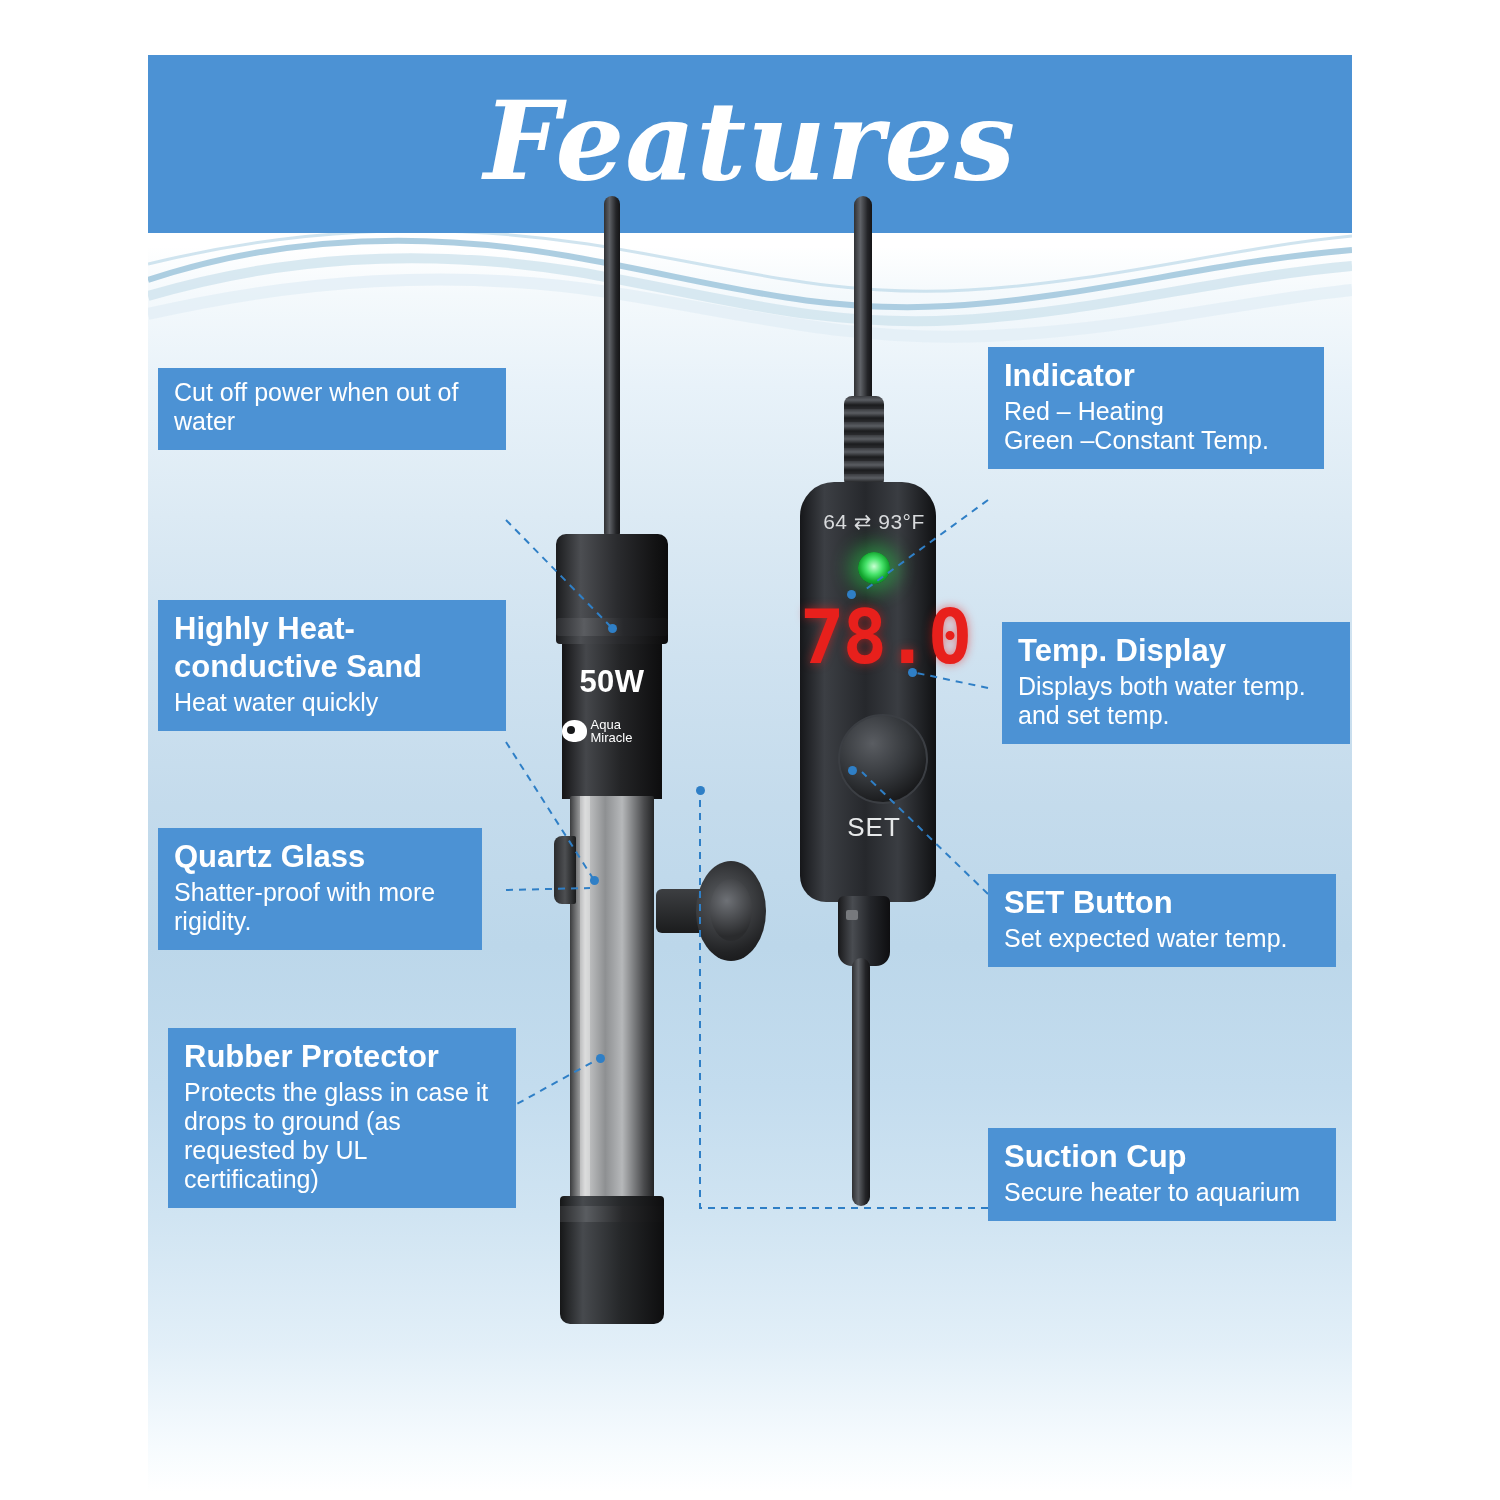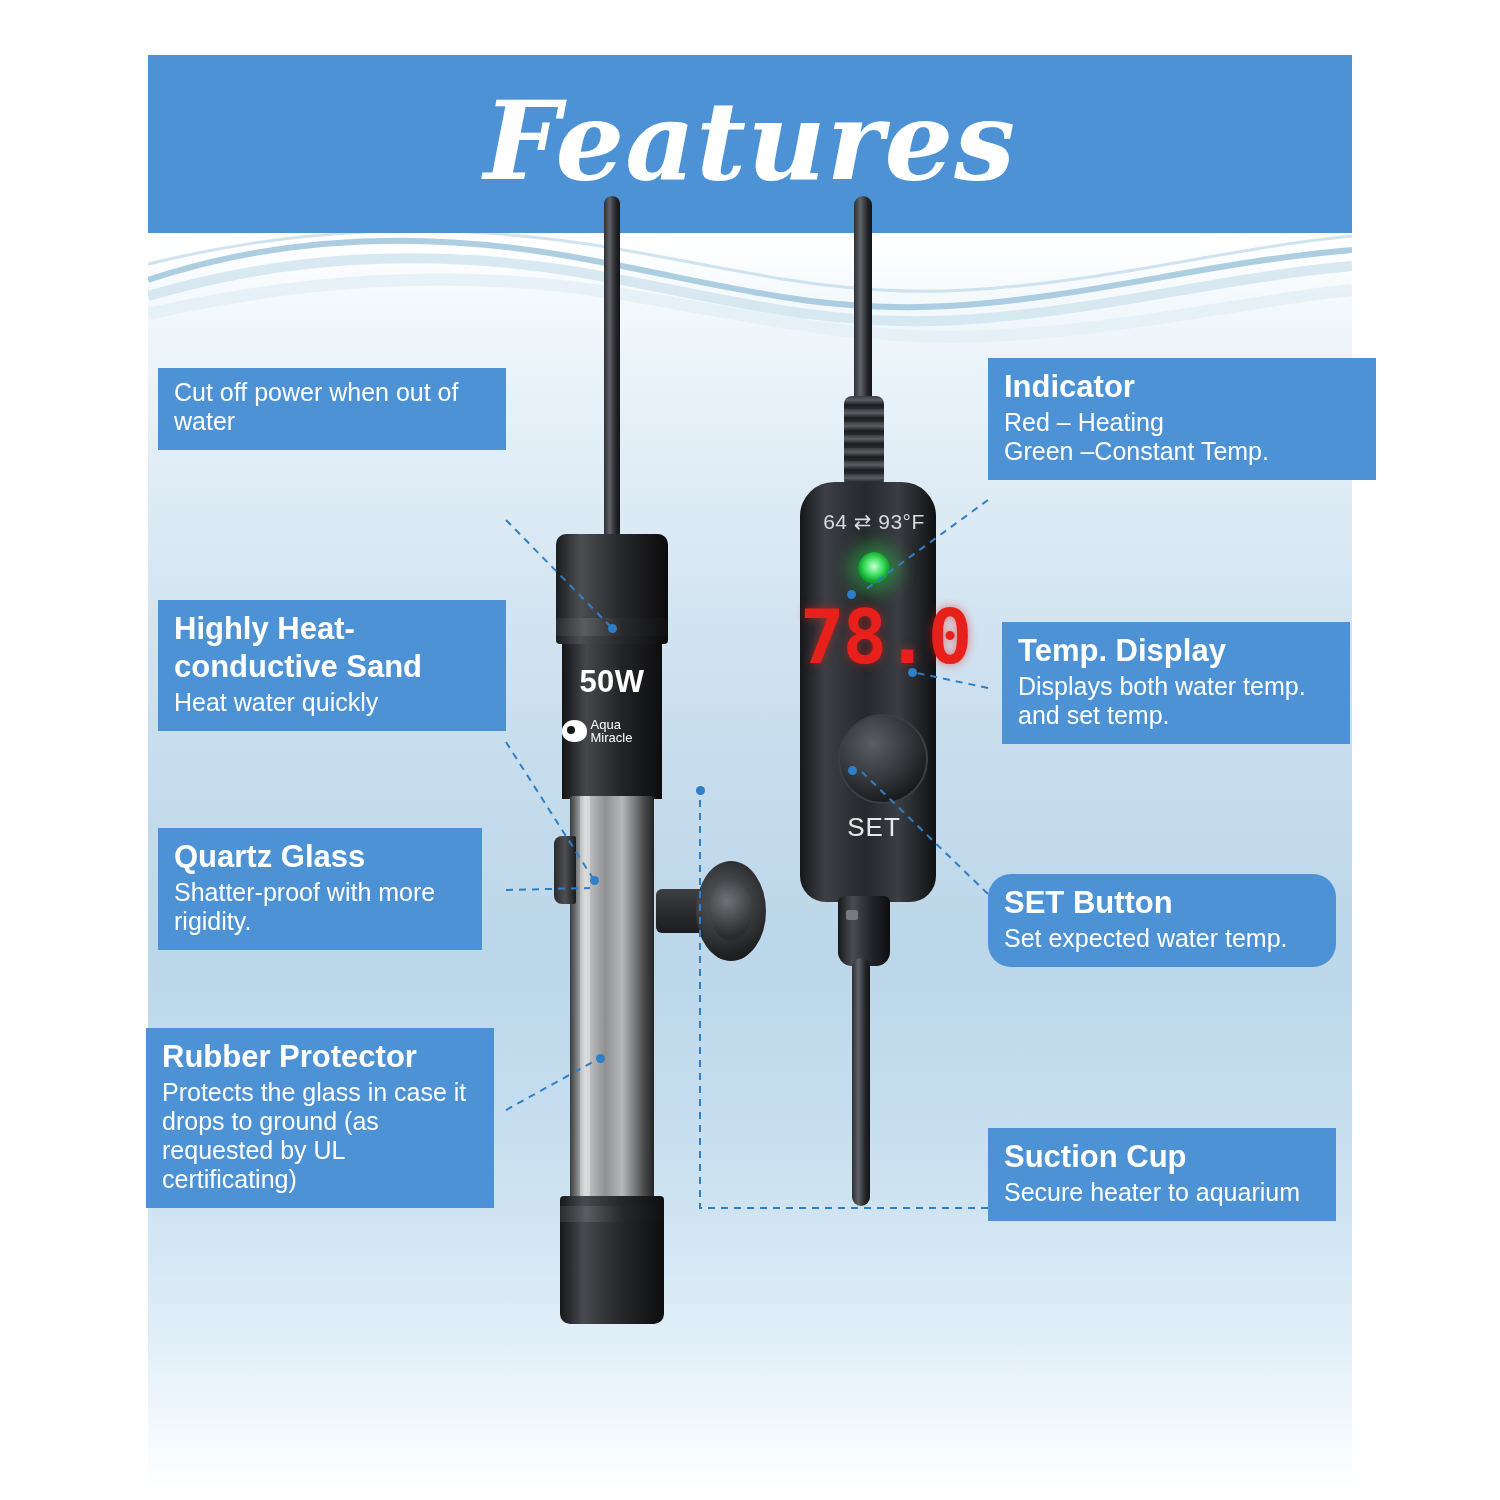--- a/index.html
+++ b/index.html
@@ -337,25 +337,25 @@
   }
   .callout .c-desc {
     font-size: 25px;
     line-height: 29px;
     white-space: pre-line;
   }
 
   .co-water   { left: 158px; top: 368px;  width: 348px; }
   .co-sand    { left: 158px; top: 600px;  width: 348px; }
   .co-quartz  { left: 158px; top: 828px;  width: 324px; }
-  .co-rubber  { left: 146px; top: 1028px; width: 348px; }
-
-  .co-indicator { left: 988px; top: 358px;  width: 388px; }
+  .co-rubber  { left: 168px; top: 1028px; width: 348px; }
+
+  .co-indicator { left: 988px; top: 347px;  width: 336px; }
   .co-temp      { left: 988px; top: 622px;  width: 348px; margin-left: 14px; }
-  .co-set       { left: 988px; top: 874px;  width: 348px; border-radius: 23px; }
+  .co-set       { left: 988px; top: 874px;  width: 348px; }
   .co-suction   { left: 988px; top: 1128px; width: 348px; }
 
   
   .leader {
     position: absolute;
     left: 0; top: 0;
     width: 1500px; height: 1500px;
     pointer-events: none;
   }
   .dot {

